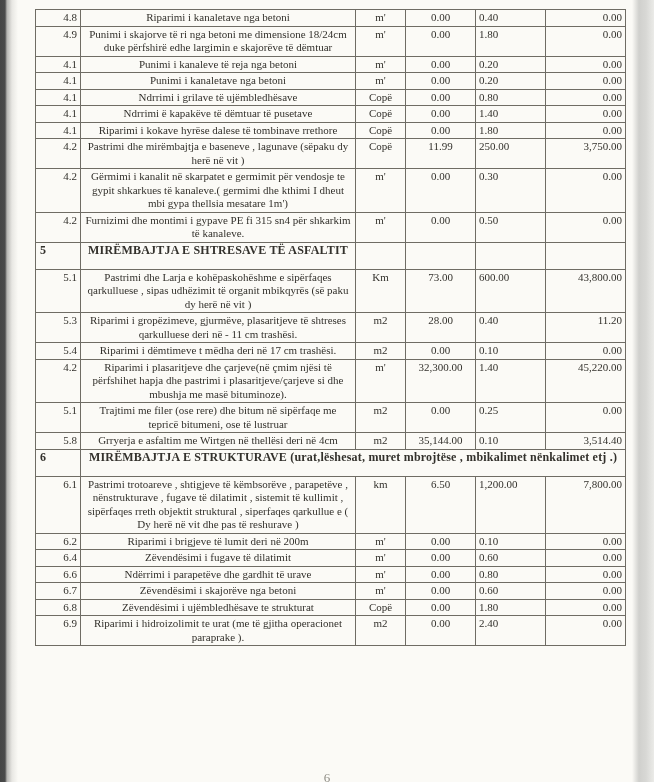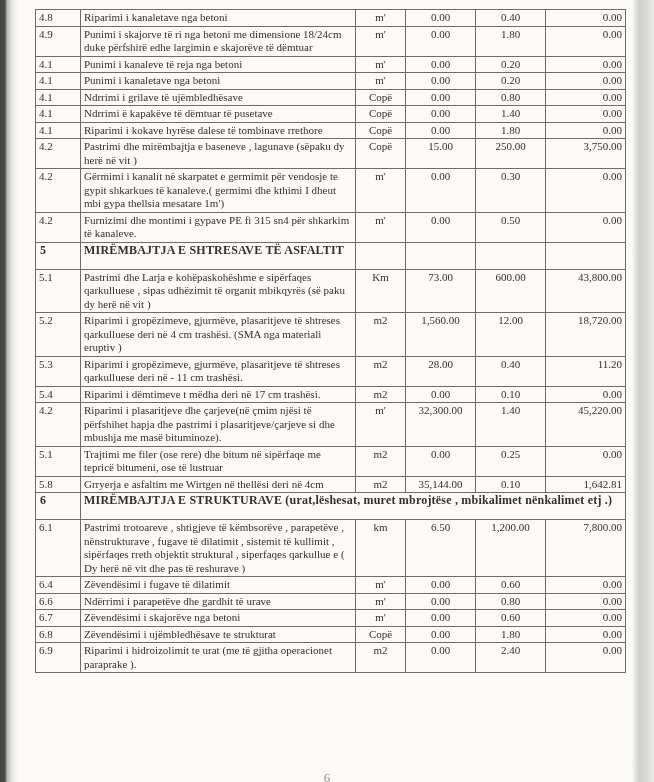--- a/index.html
+++ b/index.html
@@ -45,25 +45,25 @@
     table-layout: fixed;
   }
   table.boq td {
     border: 1px solid #6f6c64;
     vertical-align: top;
     font-size: 11px;
     line-height: 13.5px;
     padding: 1px 3px 1px 3px;
     overflow: hidden;
   }
-  .c-no    { text-align: left; }
-  .c-desc  { text-align: left; padding-left: 5px; }
+  .c-no    { text-align: right; }
+  .c-desc  { text-align: center; padding-left: 5px; }
   .c-unit  { text-align: center; }
   .c-qty   { text-align: center; }
-  .c-price { text-align: center; }
+  .c-price { text-align: left; }
   .c-total { text-align: right; padding-top: 5px; padding-right: 2px; }
   tr.section td {
     font-weight: bold;
     font-size: 12px;
     letter-spacing: 0.2px;
   }
   tr.section { height: 27px; }
   tr.section .sec-no {
     text-align: left;
     padding-left: 4px;
@@ -145,21 +145,21 @@
           <td class="c-desc">Riparimi i kokave hyrëse dalese të tombinave rrethore</td>
           <td class="c-unit">Copë</td>
           <td class="c-qty">0.00</td>
           <td class="c-price">1.80</td>
           <td class="c-total">0.00</td>
         </tr>
         <tr>
           <td class="c-no">4.2</td>
           <td class="c-desc">Pastrimi dhe mirëmbajtja e baseneve , lagunave (sëpaku dy herë në vit )</td>
           <td class="c-unit">Copë</td>
-          <td class="c-qty">15.00</td>
+          <td class="c-qty">11.99</td>
           <td class="c-price">250.00</td>
           <td class="c-total">3,750.00</td>
         </tr>
         <tr>
           <td class="c-no">4.2</td>
           <td class="c-desc">Gërmimi i kanalit në skarpatet e germimit për vendosje te gypit shkarkues të kanaleve.( germimi dhe kthimi I dheut mbi gypa thellsia mesatare 1m')</td>
           <td class="c-unit">m'</td>
           <td class="c-qty">0.00</td>
           <td class="c-price">0.30</td>
           <td class="c-total">0.00</td>
@@ -182,28 +182,20 @@
         </tr>
         <tr>
           <td class="c-no">5.1</td>
           <td class="c-desc">Pastrimi dhe  Larja e kohëpaskohëshme e sipërfaqes qarkulluese , sipas udhëzimit të organit mbikqyrës (së paku dy herë në vit )</td>
           <td class="c-unit">Km</td>
           <td class="c-qty">73.00</td>
           <td class="c-price">600.00</td>
           <td class="c-total">43,800.00</td>
         </tr>
         <tr>
-          <td class="c-no">5.2</td>
-          <td class="c-desc">Riparimi i gropëzimeve, gjurmëve, plasaritjeve të shtreses qarkulluese deri në 4 cm trashësi.  (SMA nga materiali eruptiv )</td>
-          <td class="c-unit">m2</td>
-          <td class="c-qty">1,560.00</td>
-          <td class="c-price">12.00</td>
-          <td class="c-total">18,720.00</td>
-        </tr>
-        <tr>
           <td class="c-no">5.3</td>
           <td class="c-desc">Riparimi i gropëzimeve, gjurmëve, plasaritjeve të shtreses qarkulluese deri në  - 11 cm trashësi.</td>
           <td class="c-unit">m2</td>
           <td class="c-qty">28.00</td>
           <td class="c-price">0.40</td>
           <td class="c-total">11.20</td>
         </tr>
         <tr>
           <td class="c-no">5.4</td>
           <td class="c-desc">Riparimi i dëmtimeve t mëdha deri në 17 cm trashësi.</td>
@@ -227,33 +219,41 @@
           <td class="c-qty">0.00</td>
           <td class="c-price">0.25</td>
           <td class="c-total">0.00</td>
         </tr>
         <tr>
           <td class="c-no">5.8</td>
           <td class="c-desc">Grryerja e asfaltim me Wirtgen në thellësi deri në 4cm</td>
           <td class="c-unit">m2</td>
           <td class="c-qty">35,144.00</td>
           <td class="c-price">0.10</td>
-          <td class="c-total">1,642.81</td>
+          <td class="c-total">3,514.40</td>
         </tr>
         <tr class="section">
           <td class="c-no sec-no">6</td>
           <td class="c-desc sec-title" colspan="5">MIRËMBAJTJA E STRUKTURAVE (urat,lëshesat, muret mbrojtëse , mbikalimet nënkalimet etj .)</td>
         </tr>
         <tr>
           <td class="c-no">6.1</td>
           <td class="c-desc">Pastrimi trotoareve , shtigjeve të këmbsorëve , parapetëve , nënstrukturave , fugave të dilatimit , sistemit të kullimit , sipërfaqes rreth objektit struktural , siperfaqes qarkullue e ( Dy herë në vit dhe pas të reshurave  )</td>
           <td class="c-unit">km</td>
           <td class="c-qty">6.50</td>
           <td class="c-price">1,200.00</td>
           <td class="c-total">7,800.00</td>
+        </tr>
+        <tr>
+          <td class="c-no">6.2</td>
+          <td class="c-desc">Riparimi i brigjeve të lumit deri në 200m</td>
+          <td class="c-unit">m'</td>
+          <td class="c-qty">0.00</td>
+          <td class="c-price">0.10</td>
+          <td class="c-total">0.00</td>
         </tr>
         <tr>
           <td class="c-no">6.4</td>
           <td class="c-desc">Zëvendësimi i fugave të dilatimit</td>
           <td class="c-unit">m'</td>
           <td class="c-qty">0.00</td>
           <td class="c-price">0.60</td>
           <td class="c-total">0.00</td>
         </tr>
         <tr>

